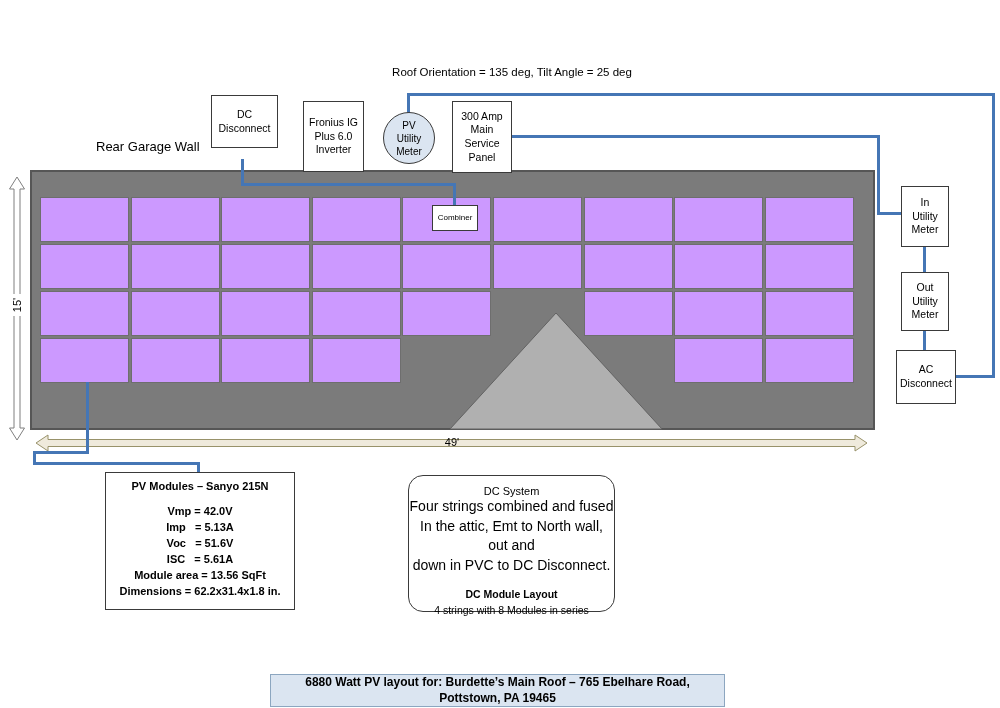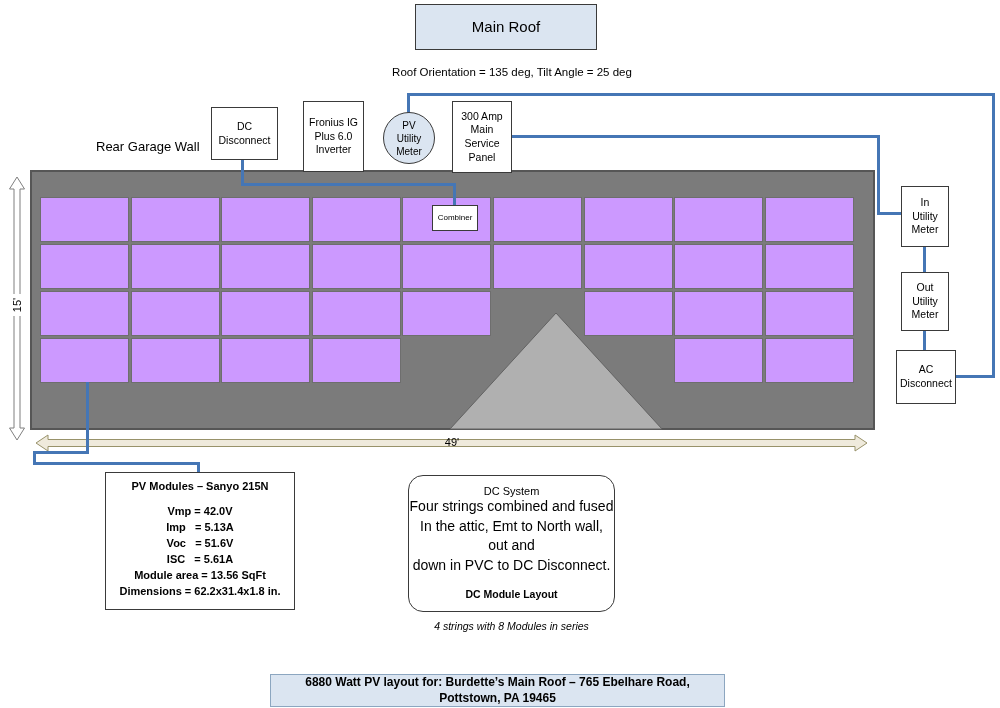--- a/index.html
+++ b/index.html
@@ -43,33 +43,30 @@
   .dim-h-label { position:absolute; left:437px; top:436px; width:30px;
                  font-size:11px; text-align:center; }
 
   .info-box { position:absolute; background:#fff; border:1px solid #3a3a3a; }
   .spec-title  { margin-top:7px;  text-align:center; font-weight:bold; font-size:11px; }
   .spec-lines  { margin-top:12px; text-align:center; font-weight:bold; font-size:11px;
                  line-height:1.45; white-space:pre-wrap; }
   .dc-title    { margin-top:9px;  text-align:center; font-size:11px; }
   .dc-body     { text-align:center; font-size:14px; line-height:1.4; white-space:pre-line; }
   .dc-subtitle { margin-top:13px; text-align:center; font-size:10.5px; font-weight:bold; }
-  .dc-detail   { margin-top:20px;  text-align:center; font-size:10.5px;font-style:italic; }
+  .dc-detail   { margin-top:4px;  text-align:center; font-size:10.5px; }
 
   .footer-box { left:270px; top:674px; width:455px; height:33px;
                 font-size:12px; font-weight:bold; border-color:#8ca6c0; line-height:1.3; }
 </style>
 </head>
 <body>
 
 <div class="page">
 
-  <div class="box bluebox title-box">
-    <span>Main Roof</span>
-  </div>
 
   <div class="note">Roof Orientation = 135 deg, Tilt Angle = 25 deg</div>
 
   <div class="wall-label">Rear Garage Wall</div>
 
   <div class="roof"></div>
   <div class="layer">
       <div class="module" style="left: 40px; top: 197px;"></div>
       <div class="module" style="left: 131px; top: 197px;"></div>
       <div class="module" style="left: 221px; top: 197px;"></div>
@@ -136,21 +133,21 @@
     <div class="wire" style="left:923px;top:247px;width:3px;height:25px;"></div>
     <div class="wire" style="left:923px;top:331px;width:3px;height:20px;"></div>
 
     <div class="wire" style="left:86px;top:382px;width:3px;height:72px;"></div>
     <div class="wire" style="left:33px;top:451px;width:56px;height:3px;"></div>
     <div class="wire" style="left:33px;top:451px;width:3px;height:14px;"></div>
     <div class="wire" style="left:33px;top:462px;width:167px;height:3px;"></div>
     <div class="wire" style="left:197px;top:462px;width:3px;height:12px;"></div>
   </div>
 
-  <div class="box" style="left:211px;top:107px;width:67px;height:53px;">
+  <div class="box" style="left:211px;top:95px;width:67px;height:53px;">
     <span>DC
 Disconnect</span>
   </div>
   <div class="box" style="left:303px;top:101px;width:61px;height:71px;">
     <span>Fronius IG
 Plus 6.0
 Inverter</span>
   </div>
   <div class="box circle" style="left:383px;top:112px;width:52px;height:52px;">
     <span>PV

